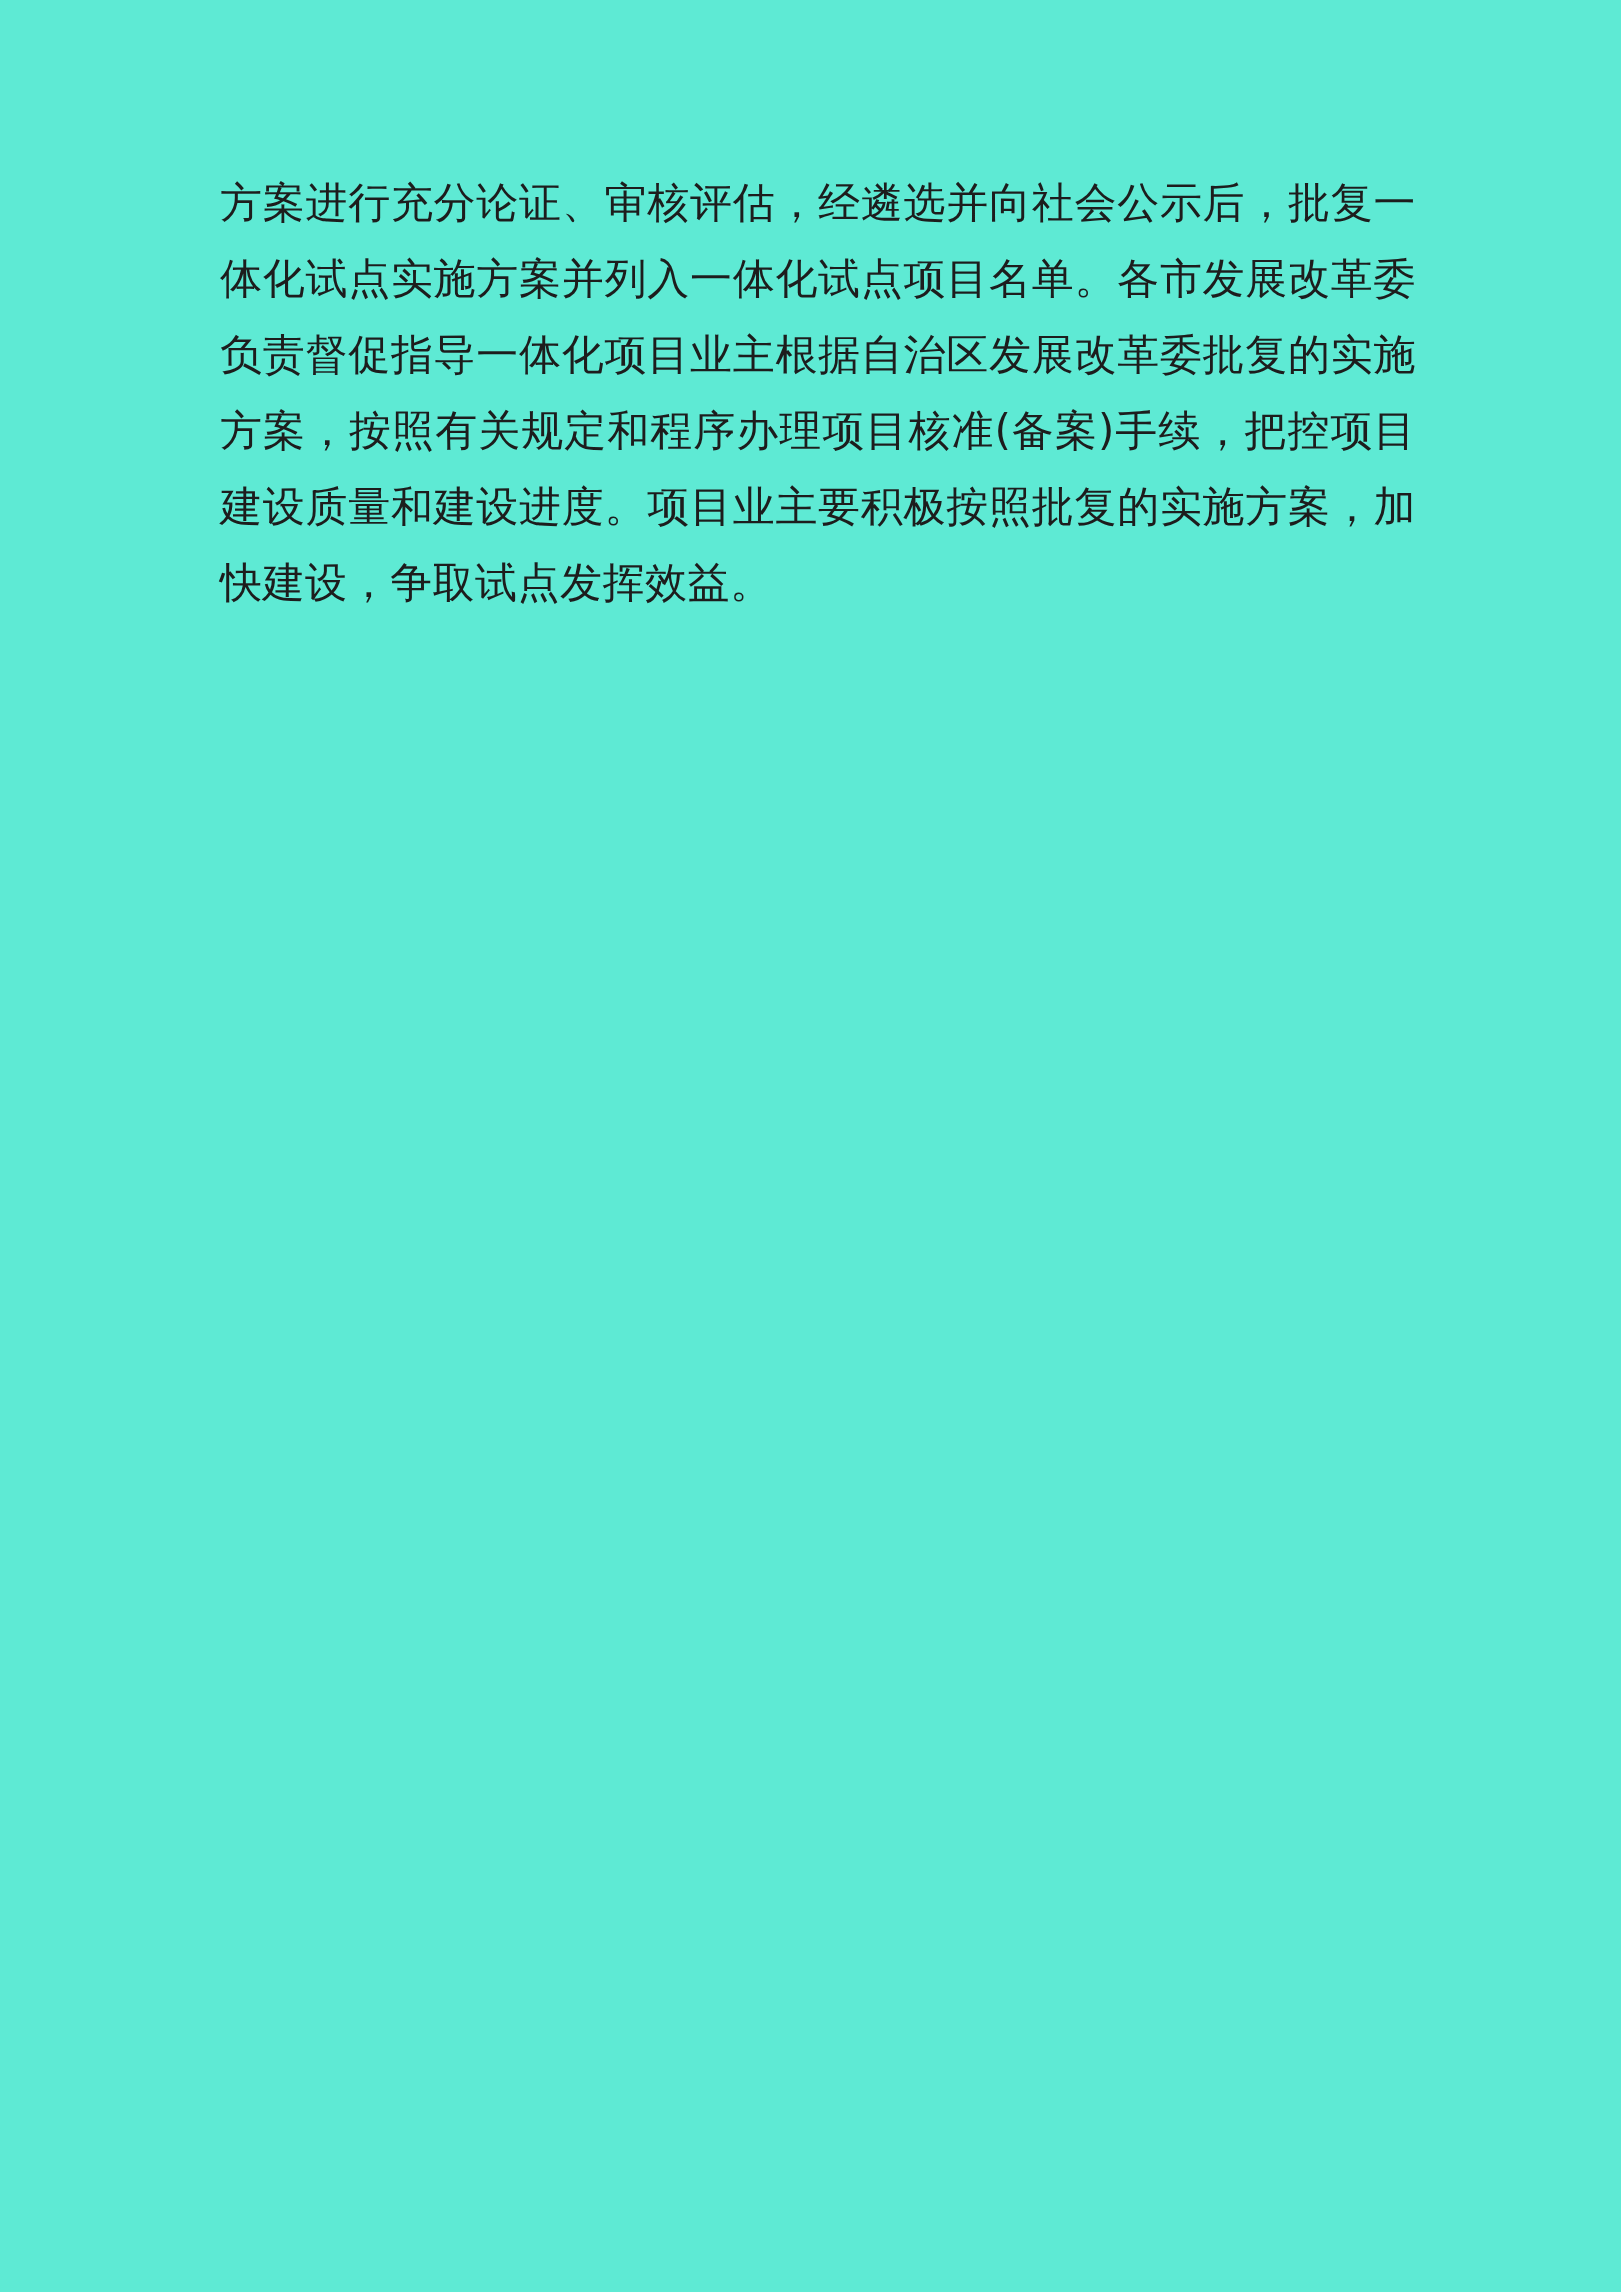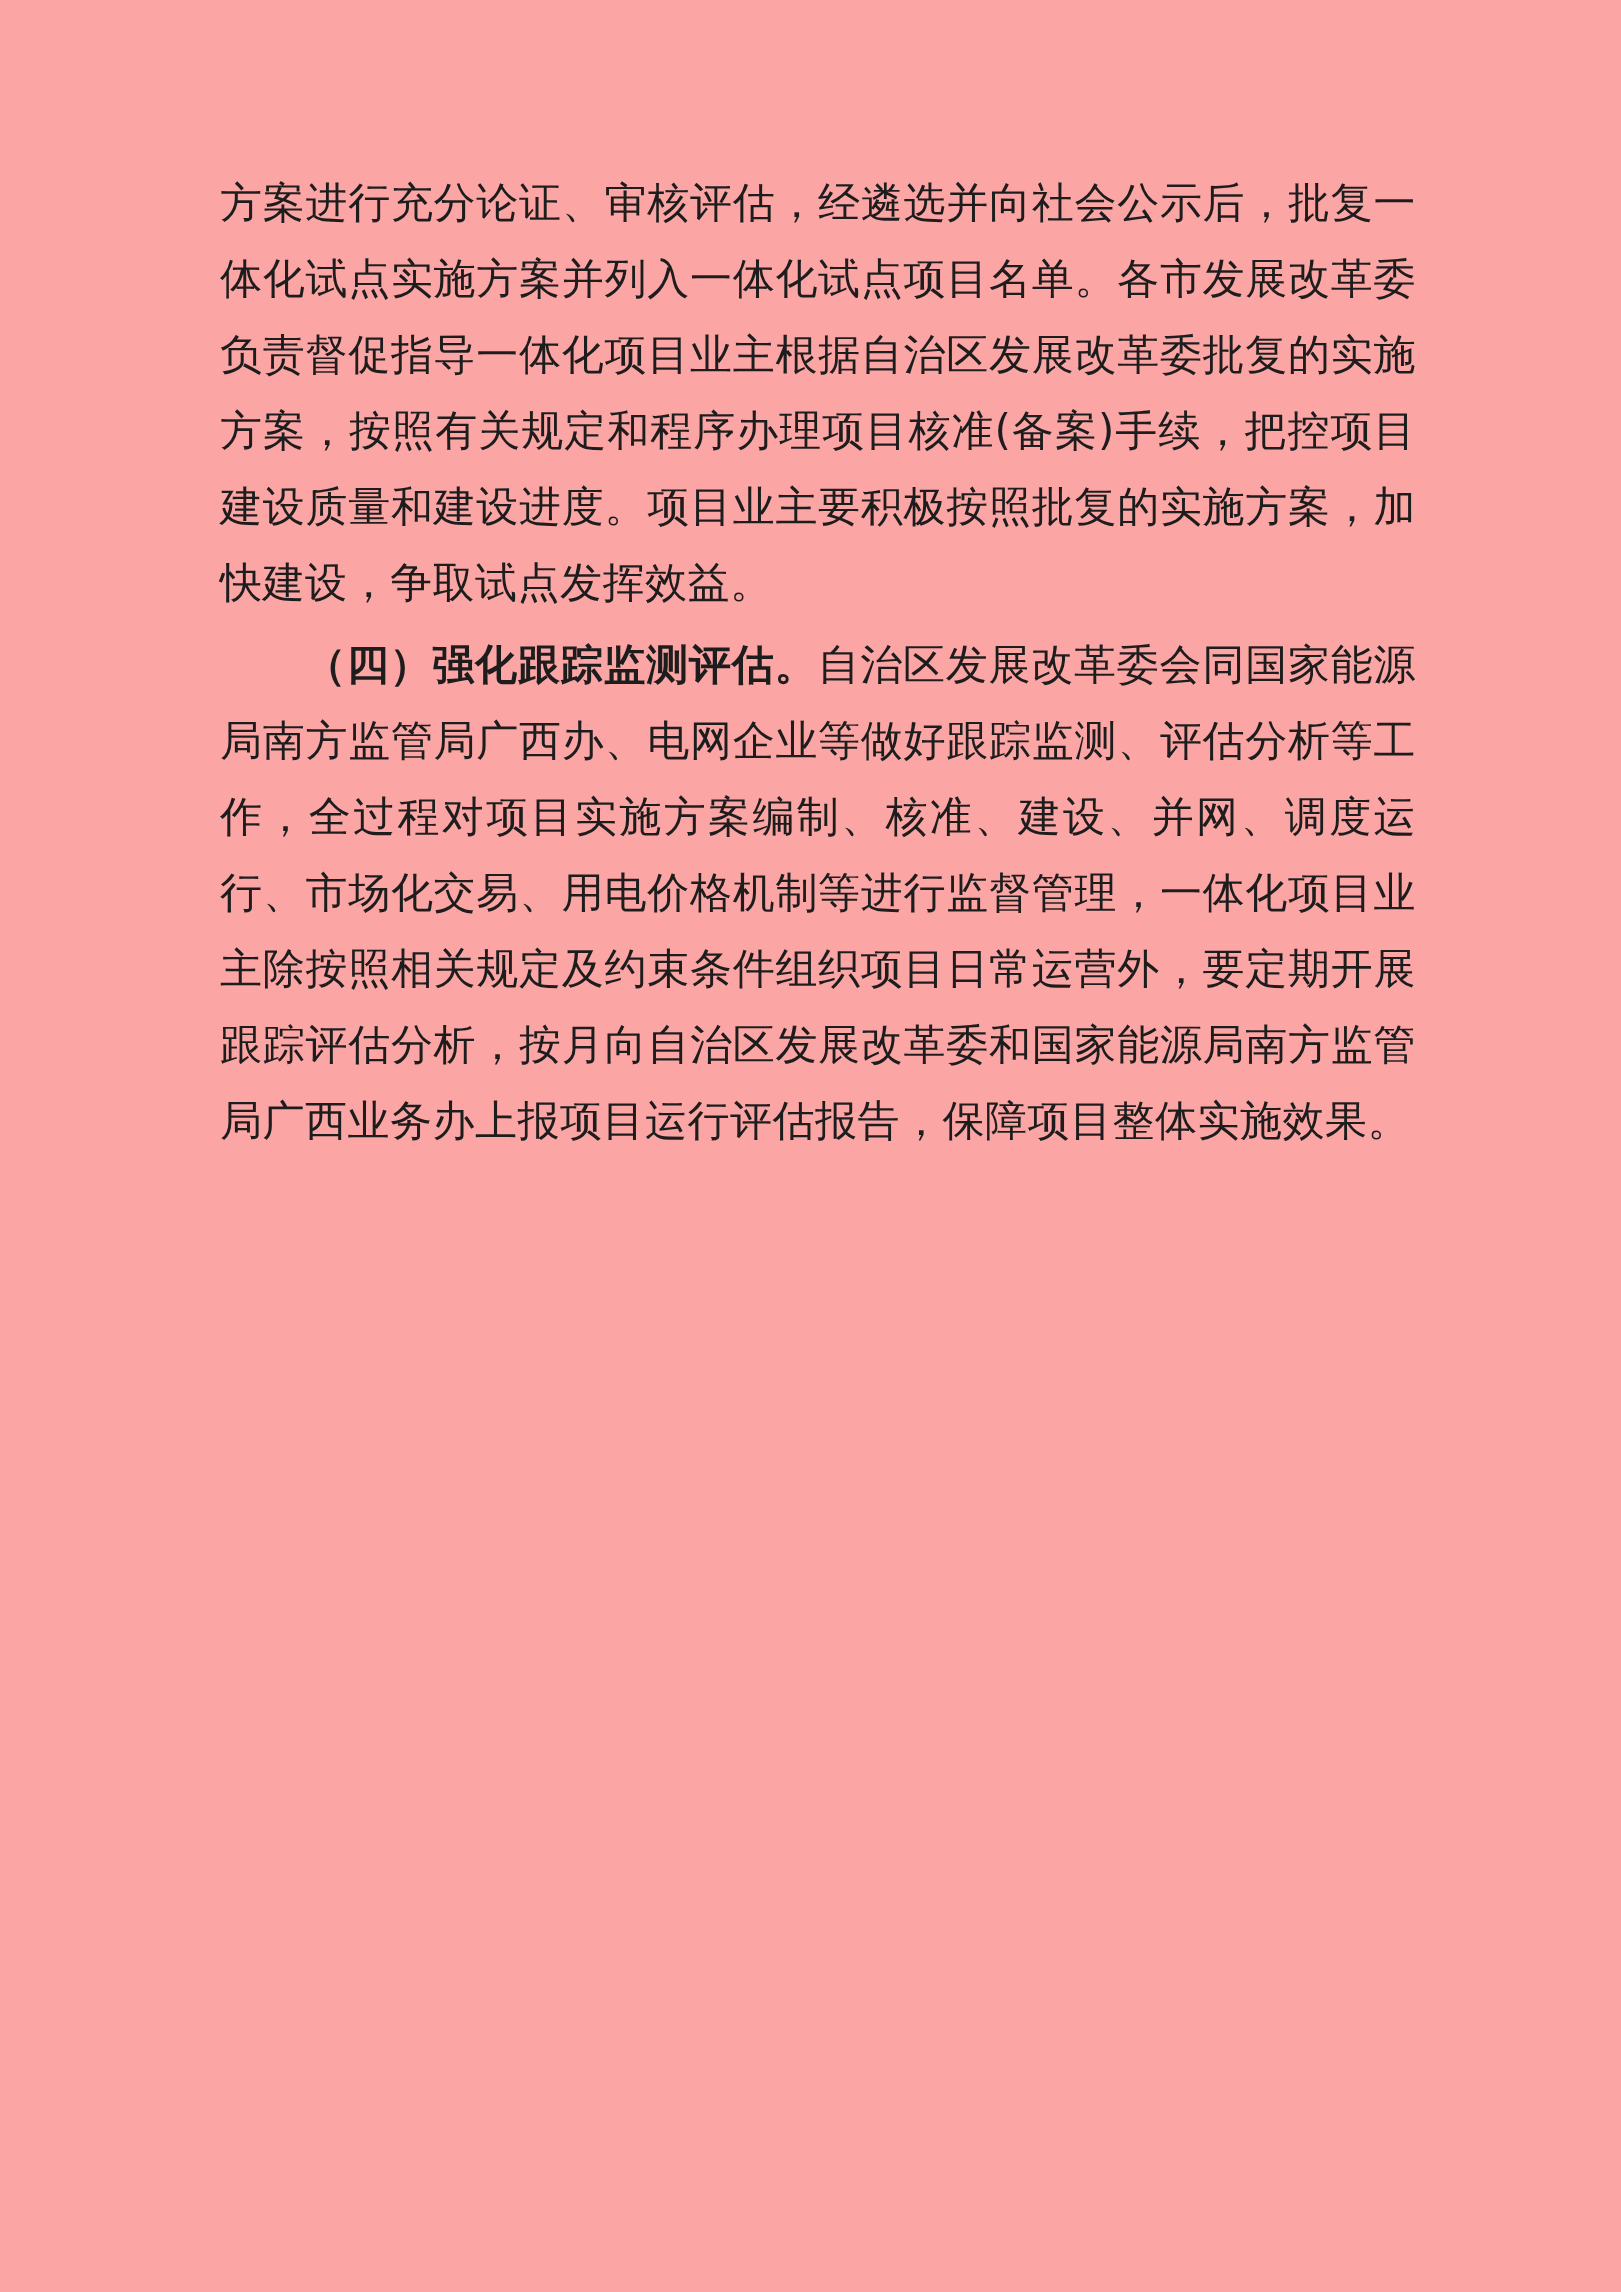--- a/index.html
+++ b/index.html
@@ -4,21 +4,21 @@
 <style>
   html, body {
     margin: 0;
     padding: 0;
     background: #ffffff;
   }
   .page {
     position: relative;
     width: 1621px;
     height: 2293px;
-    background: #fca5a5;
+    background: #5eead4;
     margin: 0 auto;
     overflow: hidden;
     font-family: "DejaVu Sans", "Liberation Sans", sans-serif;
   }
   .body-area {
     position: absolute;
     left: 220px;
     top: 165px;
     width: 1196px;
   }
@@ -45,19 +45,16 @@
 </head>
 <body>
 
 <div class="page">
   <div class="body-area">
 
     <p class="para">
       <span>方案进行充分论证、审核评估，经遴选并向社会公示后，批复一体化试点实施方案并列入一体化试点项目名单。各市发展改革委负责督促指导一体化项目业主根据自治区发展改革委批复的实施方案，按照有关规定和程序办理项目核准(备案)手续，把控项目建设质量和建设进度。项目业主要积极按照批复的实施方案，加快建设，争取试点发挥效益。</span>
     </p>
 
-    <p class="para indent">
-      <span class="lead">（四）强化跟踪监测评估。</span><span>自治区发展改革委会同国家能源局南方监管局广西办、电网企业等做好跟踪监测、评估分析等工作，全过程对项目实施方案编制、核准、建设、并网、调度运行、市场化交易、用电价格机制等进行监督管理，一体化项目业主除按照相关规定及约束条件组织项目日常运营外，要定期开展跟踪评估分析，按月向自治区发展改革委和国家能源局南方监管局广西业务办上报项目运行评估报告，保障项目整体实施效果。</span>
-    </p>
 
   </div>
 </div>
 
 
 </body></html>

